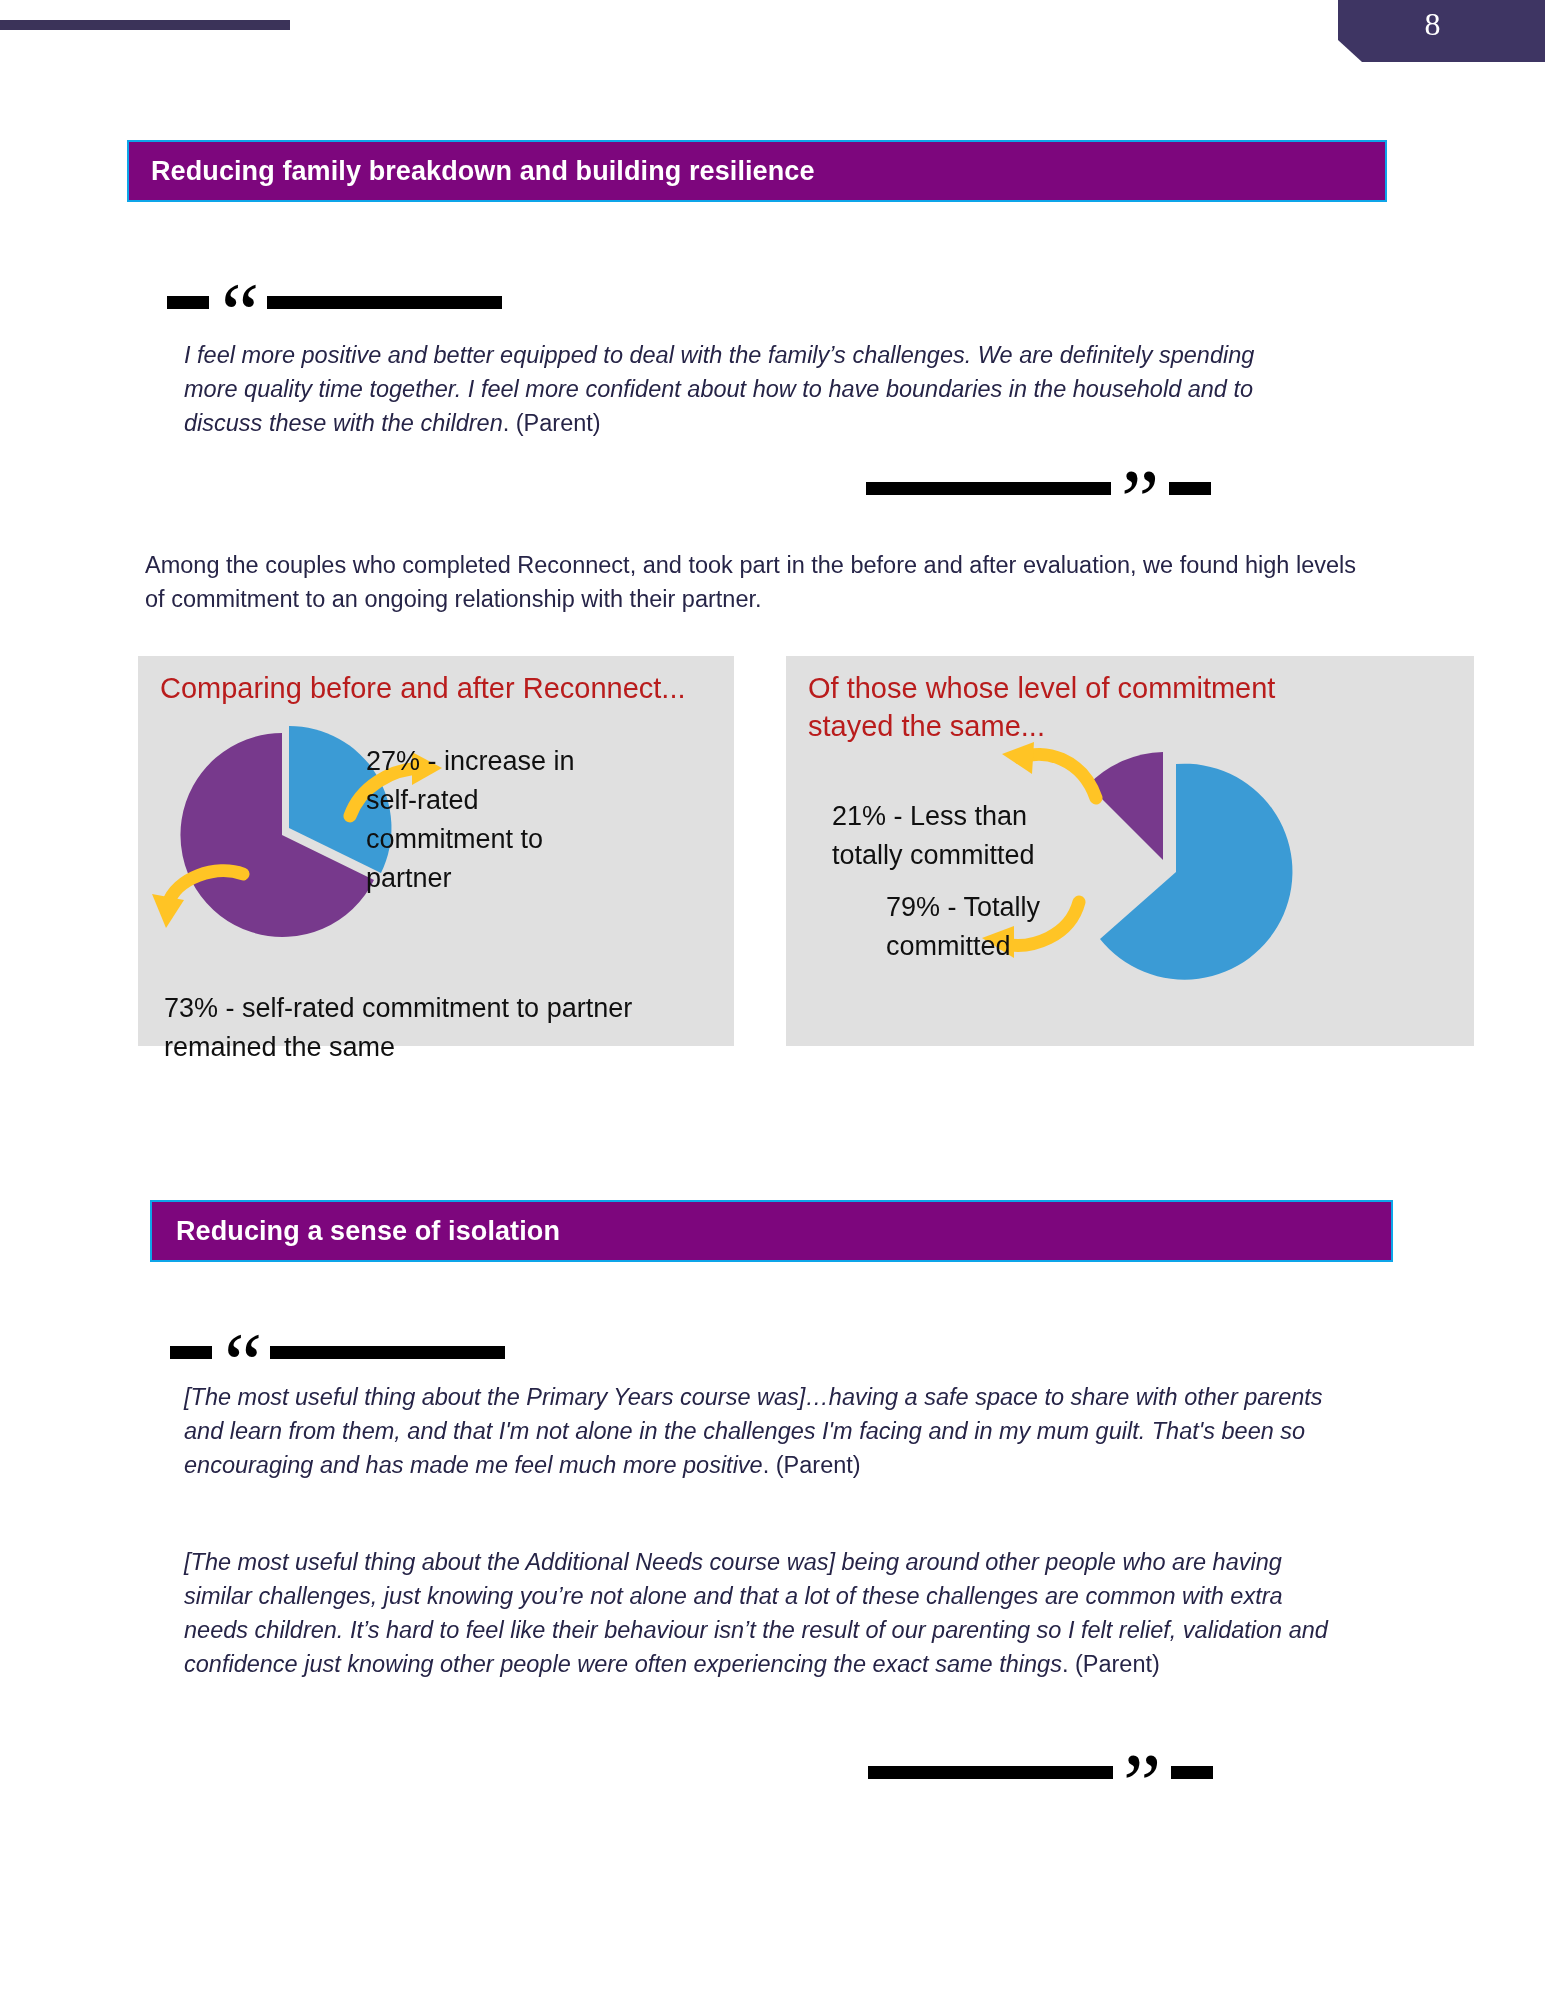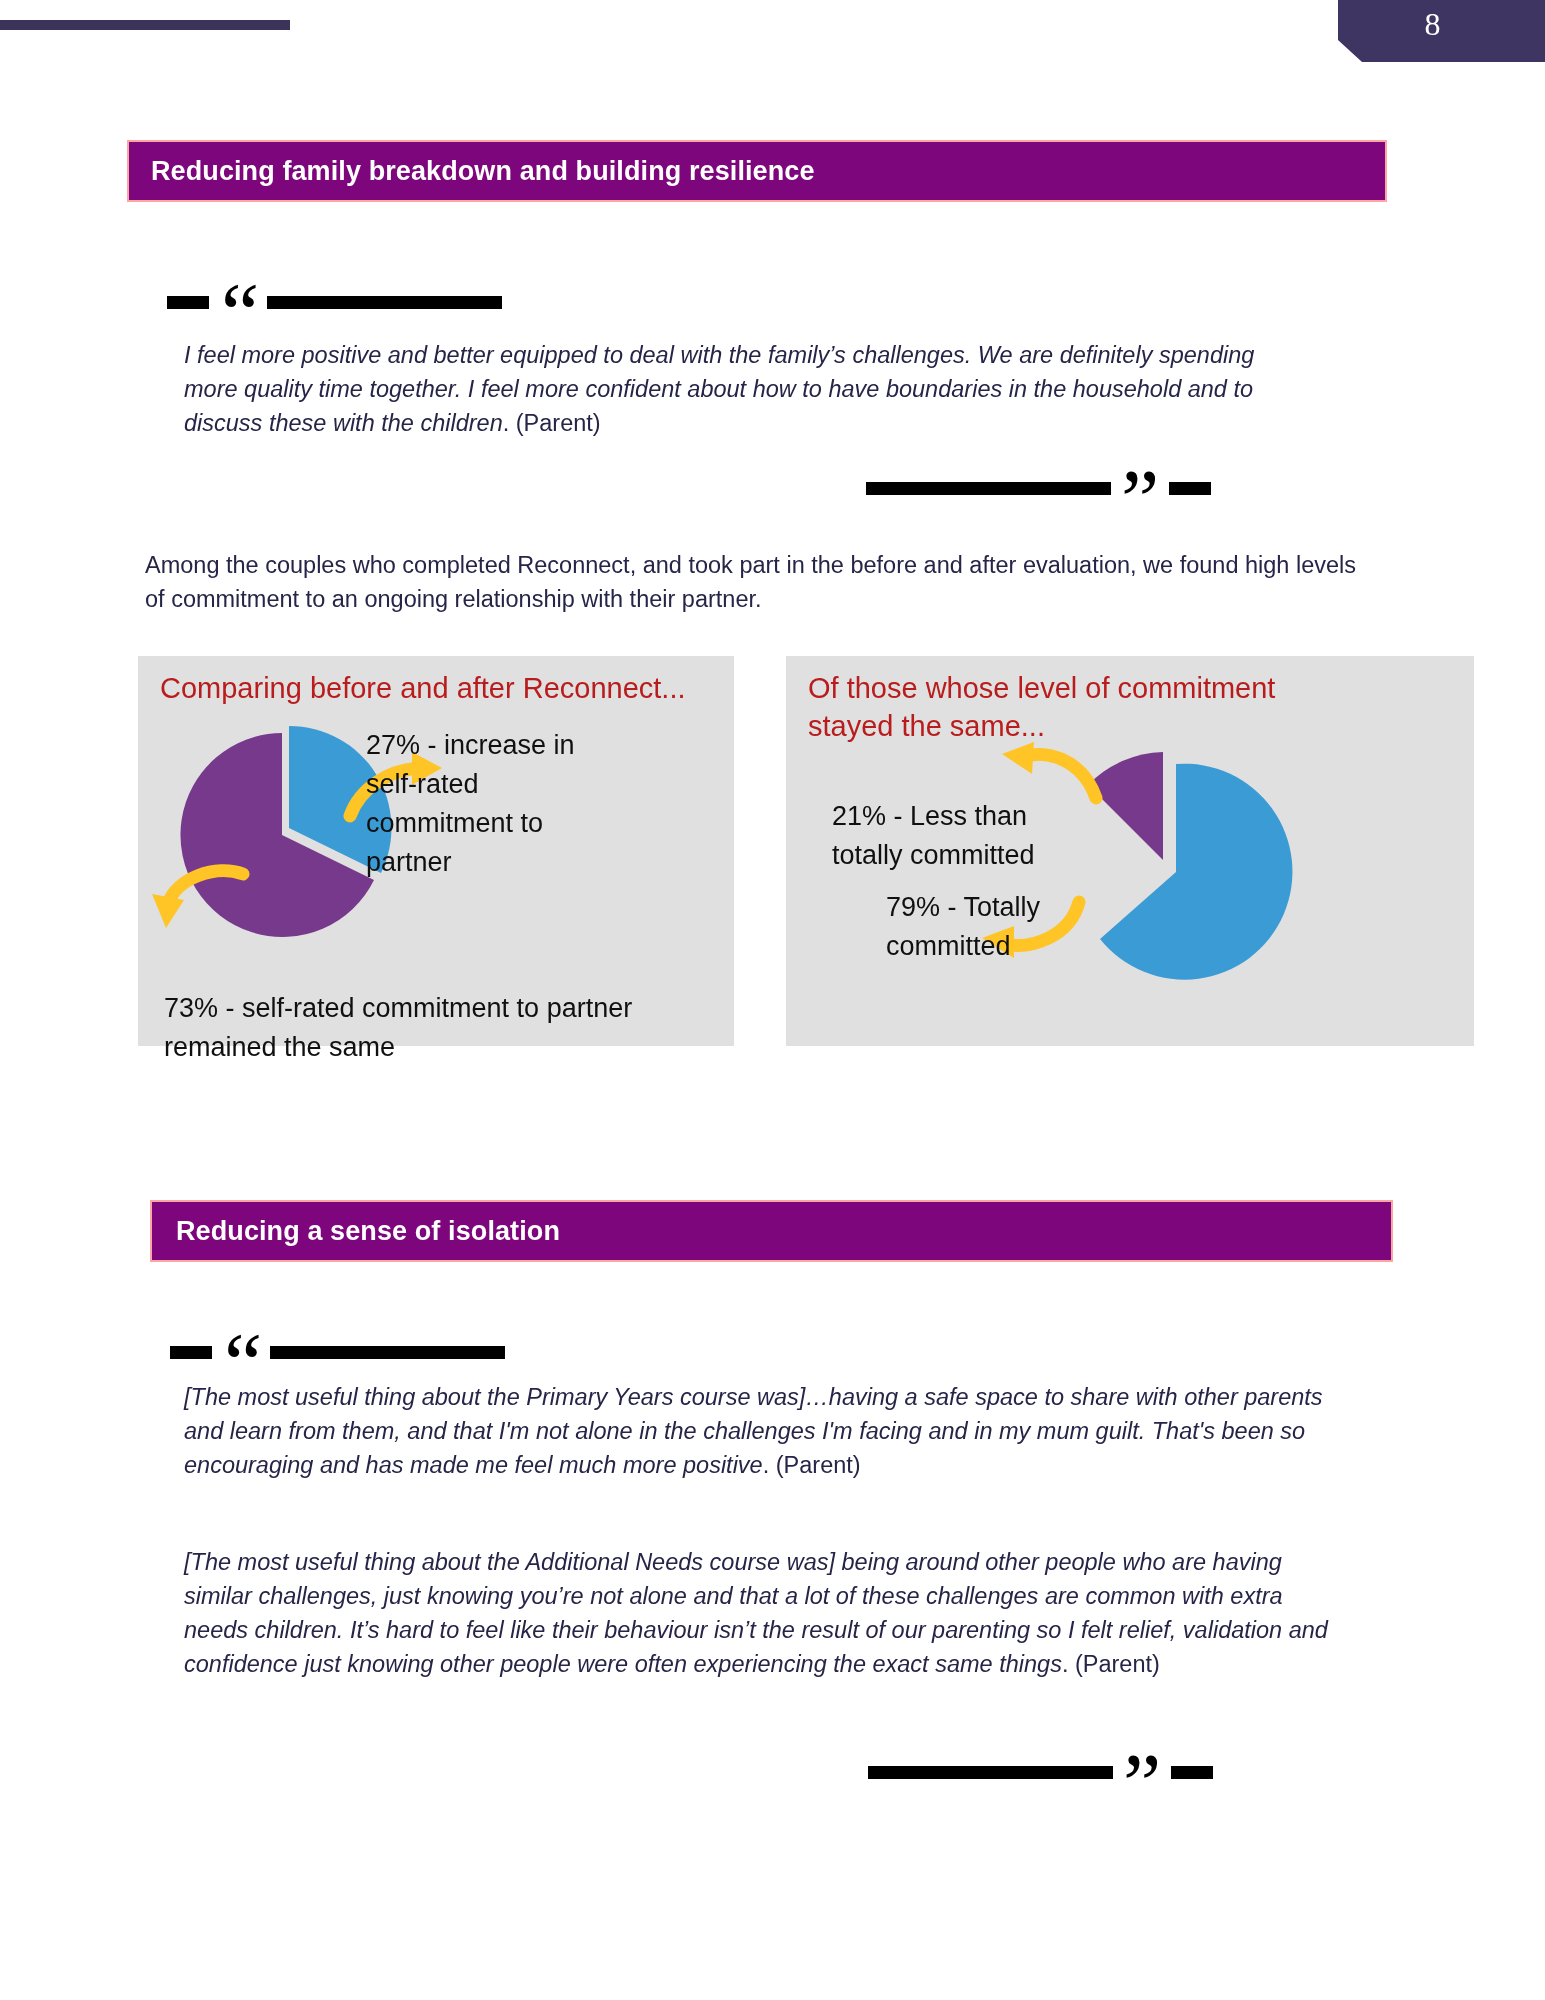--- a/index.html
+++ b/index.html
@@ -42,21 +42,21 @@
     align-items: flex-start;
     justify-content: center;
     padding-top: 6px;
     box-sizing: border-box;
   }
 
   
   .section-bar {
     position: absolute;
     background: #7d067d;
-    border: 2px solid #fca5a5;
+    border: 2px solid #0ea5e9;
     box-sizing: border-box;
     display: flex;
     align-items: center;
     padding-left: 22px;
   }
   .section-bar span {
     color: #ffffff;
     font-size: 27px;
     font-weight: bold;
     letter-spacing: 0.1px;
@@ -197,21 +197,21 @@
       <path d="M 126 117 L 126 15 A 102 102 0 1 0 218 162 Z" fill="#77398c"></path>
 
       <path d="M 133 110 L 133 8 A 102 102 0 0 1 225 155 Z" fill="#3b9bd5"></path>
     </svg>
 
     <svg class="arrow" style="left:200px; top:92px;" width="110" height="75" viewBox="0 0 110 75">
       <path d="M 12 68 C 22 40 52 20 86 20" stroke="#ffc425" stroke-width="13" fill="none" stroke-linecap="round"></path>
       <path d="M 74 4 L 104 20 L 74 37 Z" fill="#ffc425"></path>
     </svg>
 
-    <div class="panel-label" style="left:228px; top:70px; width:225px;">27% - increase in self-rated commitment to partner</div>
+    <div class="panel-label" style="left:228px; top:86px; width:225px;">27% - increase in self-rated commitment to partner</div>
 
     <svg class="arrow" style="left:10px; top:200px;" width="110" height="90" viewBox="0 0 110 90">
       <path d="M 95 18 C 68 8 28 22 20 48" stroke="#ffc425" stroke-width="13" fill="none" stroke-linecap="round"></path>
       <path d="M 4 38 L 36 44 L 18 72 Z" fill="#ffc425"></path>
     </svg>
 
     <div class="panel-label" style="left:26px; top:286px; width:560px;margin-top:47px;">73% - self-rated commitment to partner remained the same</div>
   </div>
 
   <div class="chart-panel" id="panel-right">

